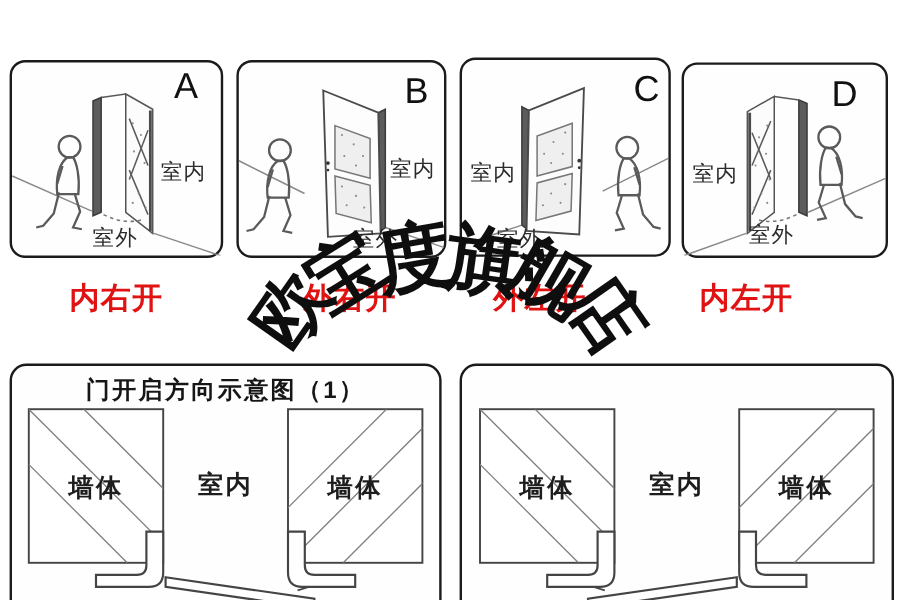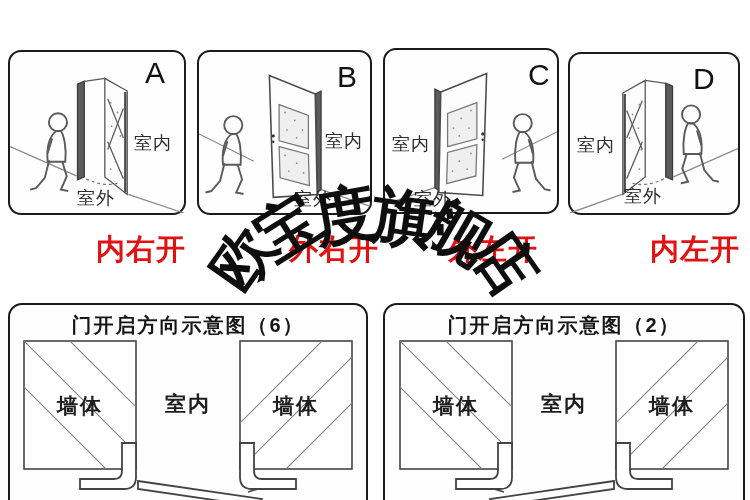--- a/index.html
+++ b/index.html
@@ -16,22 +16,22 @@
   .panel-top svg { position:absolute; left:0; top:0; width:100%; height:100%; }
   .corner-letter {
     position:absolute; font-size:30px; font-weight:500; color:#111;
     line-height:1;
   }
   .room-label {
     position:absolute; font-size:18px; color:#2b2b2b; line-height:1;
     letter-spacing:1px; white-space:nowrap;
   }
   .direction-label {
-    position:absolute; top:234px; height:30px; text-align:right;
-    font-size:29px; font-weight:bold; color:#e01212; line-height:30px;
+    position:absolute; top:234px; height:30px; text-align:center;
+    font-size:25px; font-weight:bold; color:#e01212; line-height:30px;
     letter-spacing:1px;
   }
   
   .watermark-char {
     position:absolute; z-index:30; font-size:62px; font-weight:bold;
     color:#0e0e0e; line-height:1; transform-origin:50% 50%;
   }
   
   .panel-bottom {
     position:absolute; background:#fefefe;
@@ -197,33 +197,33 @@
           <path d="M3,27 L6,37 L2,46 L7,47"></path>
           <path d="M-4,11 L-7,21"></path>
         </g>
       </g>
     </g>
   </svg>
   <span class="corner-letter" style="left:123px; top:10px;">D</span>
   <span class="room-label" style="left:7px; top:82px;">室内</span>
   <span class="room-label" style="left:54px; top:133px;">室外</span>
 </div>
-<div class="direction-label" style="left:568px; width:172px;">内左开</div>
+<div class="direction-label" style="left:536px; width:172px;">内左开</div>
 
 <div>
   <span class="watermark-char" style="left:243px; top:258px; transform:translate(-50%,-50%) rotate(-55deg);">欧</span>
   <span class="watermark-char" style="left:289px; top:228px; transform:translate(-50%,-50%) rotate(-32deg);">宝</span>
   <span class="watermark-char" style="left:345px; top:216px; transform:translate(-50%,-50%) rotate(-10deg);">度</span>
   <span class="watermark-char" style="left:403px; top:218px; transform:translate(-50%,-50%) rotate(8deg);">旗</span>
   <span class="watermark-char" style="left:458px; top:232px; transform:translate(-50%,-50%) rotate(30deg);">舰</span>
   <span class="watermark-char" style="left:503px; top:262px; transform:translate(-50%,-50%) rotate(55deg);">店</span>
 </div>
 
 <div class="panel-bottom" style="left:8px; top:303px; width:360px;">
-  <div class="diagram-title">门开启方向示意图（6）</div>
+  <div class="diagram-title">门开启方向示意图（1）</div>
   <svg width="356" height="200" viewBox="0 0 356 200">
     <defs>
       <clipPath id="wl1">
           <rect x="14" y="6" width="112" height="128"></rect>
         </clipPath>
       <clipPath id="wr1">
           <rect x="230" y="6" width="112" height="128"></rect>
         </clipPath>
     </defs>
     <rect x="14" y="6" width="112" height="128" fill="#ffffff" stroke="#444" stroke-width="1.6"></rect>
@@ -249,21 +249,20 @@
       <path d="M242,173 l10,3" fill="none"></path>
     </g>
     <g>
       <line x1="284" y1="198" x2="258" y2="176" stroke="#e02020" stroke-width="2.2"></line>
       <polygon points="254,172 266,176 259,184" fill="#e02020"></polygon>
     </g>
   </svg>
 </div>
 
 <div class="panel-bottom" style="left:383px; top:303px; width:362px;">
-  <div class="diagram-title">门开启方向示意图（2）</div>
   <svg width="358" height="200" viewBox="0 0 356 200">
     <defs>
       <clipPath id="wl2">
           <rect x="14" y="6" width="112" height="128"></rect>
         </clipPath>
       <clipPath id="wr2">
           <rect x="230" y="6" width="112" height="128"></rect>
         </clipPath>
     </defs>
     <rect x="14" y="6" width="112" height="128" fill="#ffffff" stroke="#444" stroke-width="1.6"></rect>

